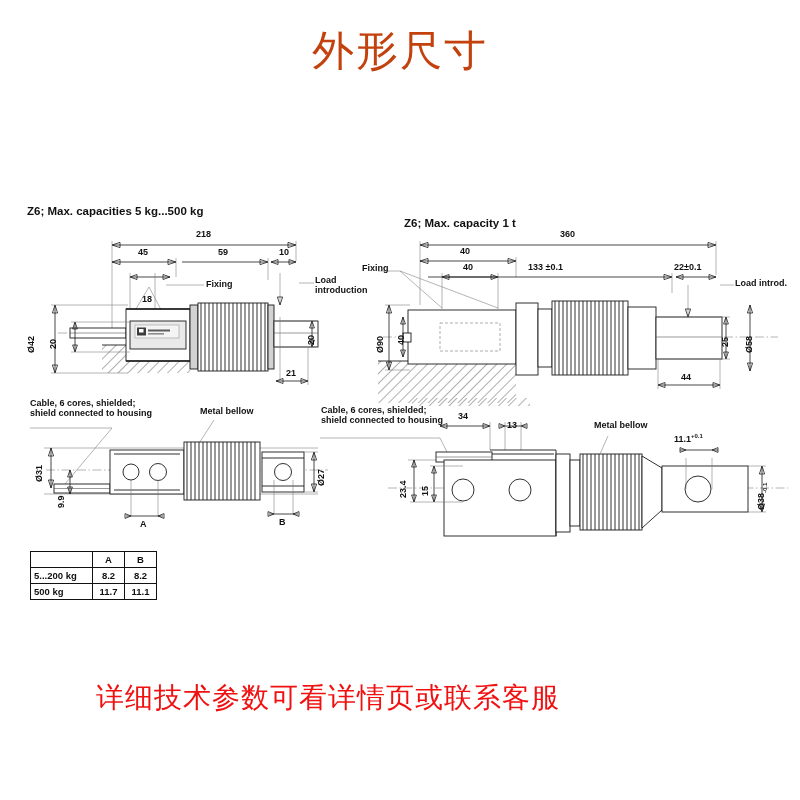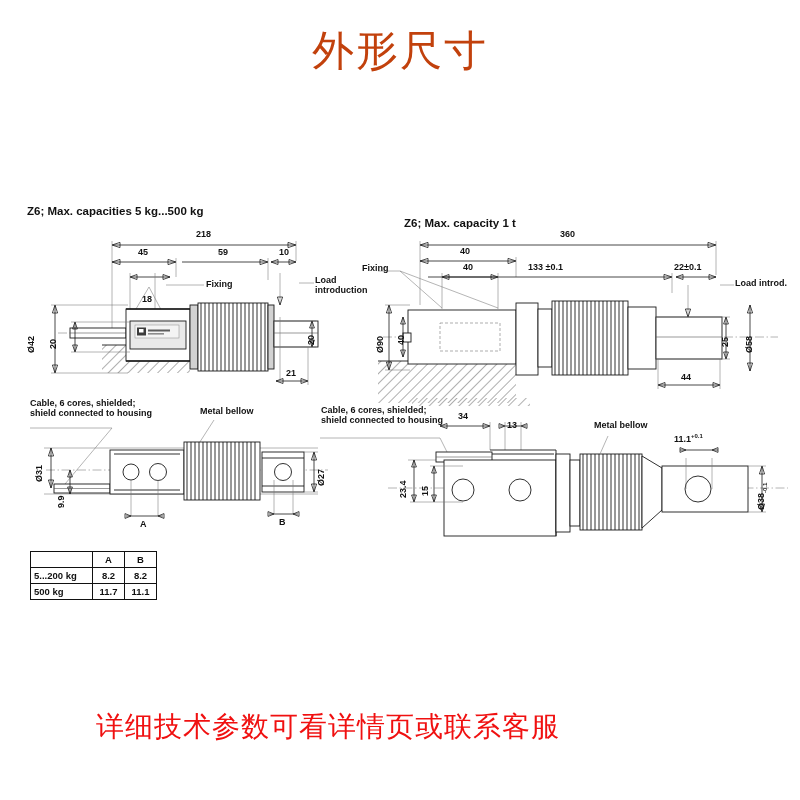--- a/index.html
+++ b/index.html
@@ -14,21 +14,21 @@
 
   .title-top{
     position:absolute; left:0; top:28px; width:800px;
     text-align:center;
     font-size:42px; font-weight:400;
     color:#c2410c;
     letter-spacing:2px;
     line-height:1.1;
   }
   .title-bottom{
-    position:absolute; left:0; top:708px; width:656px;
+    position:absolute; left:0; top:679px; width:656px;
     text-align:center;
     font-size:28px; font-weight:400;
     color:#f01010;
     letter-spacing:1px;
   }
 
   .dwg{ position:absolute; }
 
   .hd{
     position:absolute;

